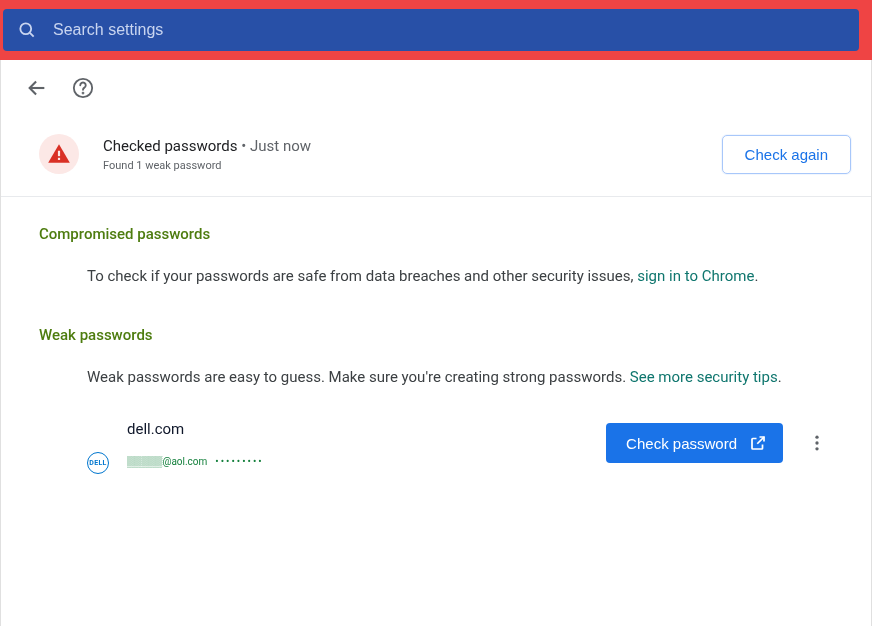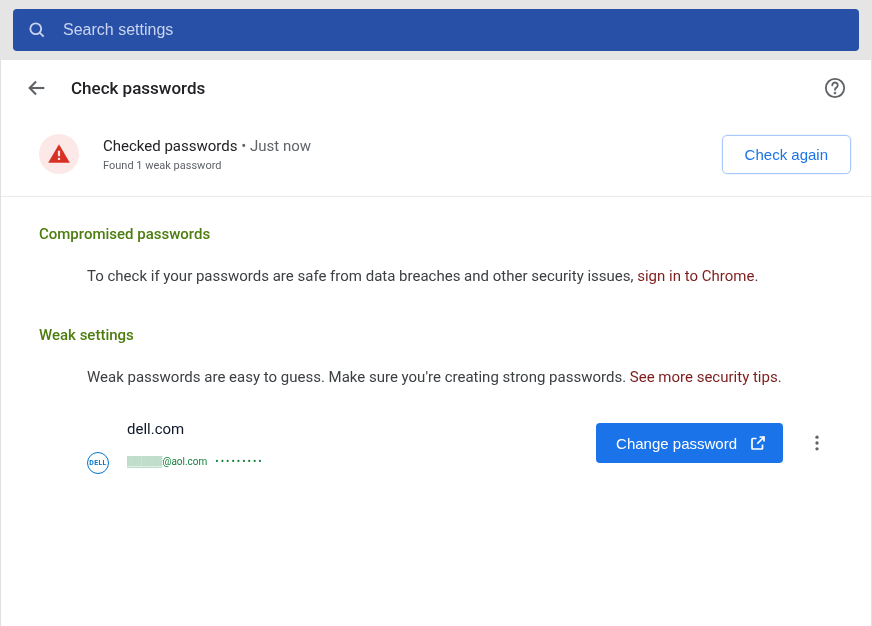--- a/index.html
+++ b/index.html
@@ -1,18 +1,18 @@
 <!DOCTYPE html>
 <html><head>
 <meta charset="utf-8">
 <style>
   * { box-sizing: border-box; margin: 0; padding: 0; }
   body { font-family: 'Segoe UI', Roboto, Arial, sans-serif; background: #fff; width: 872px; height: 626px; overflow: hidden; }
   
-  .top-bar { background: #e5e5e5; padding: 9px 13px 9px 13px; }
+  .top-bar { background: #ef4444; padding: 9px 13px 9px 3px; }
   .search-container { background: #2850a7; border-radius: 4px; display: flex; align-items: center; padding: 8px 14px; height: 42px; }
   .search-input { background: transparent; border: none; outline: none; color: #c9d5f0; font-size: 16px; flex: 1; margin-left: 16px; }
   .search-input::placeholder { color: #c9d5f0; }
   
   .content-frame { background: #fff; margin: 0; border-left: 1px solid #e0e0e0; border-right: 1px solid #e0e0e0; height: calc(100% - 60px); overflow: hidden; }
   
   .page-header { display: flex; align-items: center; padding: 16px 24px; }
   .back-btn { width: 24px; height: 24px; display: flex; align-items: center; justify-content: center; cursor: pointer; color: #5f6368; margin-right: 22px; }
   .page-title { font-size: 17px; color: #202124; font-weight: 500; flex: 1; }
   .help-btn { width: 24px; height: 24px; display: flex; align-items: center; justify-content: center; cursor: pointer; color: #5f6368; }
@@ -21,21 +21,21 @@
   .status-icon { width: 40px; height: 40px; border-radius: 50%; background: #fce8e6; display: flex; align-items: center; justify-content: center; margin-right: 24px; flex-shrink: 0; }
   .status-text { flex: 1; }
   .status-line1 { font-size: 15px; color: #202124; }
   .status-line1 .dim { color: #5f6368; }
   .status-line2 { font-size: 11px; color: #5f6368; margin-top: 4px; }
   .check-again-btn { border: 1px solid #a8c7fa; background: #fff; color: #1a73e8; font-size: 15px; font-weight: 500; padding: 10px 22px; border-radius: 5px; cursor: pointer; box-shadow: 0 0 0 1px rgba(168,199,250,0.15); }
   
   .section { padding: 28px 38px 0 38px; }
   .section-title { font-size: 15px; font-weight: 500; color: #4d7c0f; margin-bottom: 22px; }
   .section-body { font-size: 15px; color: #3c4043; line-height: 1.5; padding-left: 48px; padding-right: 30px; }
-  .link { color: #7f1d1d; cursor: pointer; }
+  .link { color: #0f766e; cursor: pointer; }
   
   .weak-item { display: flex; align-items: center; padding: 14px 0 0 48px; margin-top: 10px; }
   .site-icon { width: 22px; height: 22px; border-radius: 50%; border: 1.5px solid #0076ce; display: flex; align-items: center; justify-content: center; font-size: 7px; color: #0076ce; font-weight: bold; margin-right: 18px; flex-shrink: 0; letter-spacing: 0.3px; margin-top: 40px; }
   .site-info { flex: 1; }
   .site-domain { font-size: 15px; color: #0f172a; }
   .site-user { font-size: 10px; color: #15803d; margin-top: 18px; }
   .site-user .dots { letter-spacing: 2px; margin-left: 8px; }
   .change-btn { background: #1a73e8; color: #fff; border: none; font-size: 15px; font-weight: 500; padding: 11px 16px 11px 20px; border-radius: 4px; cursor: pointer; display: flex; align-items: center; gap: 12px; }
   .more-btn { width: 24px; height: 24px; margin-left: 22px; margin-right: 4px; display: flex; align-items: center; justify-content: center; cursor: pointer; color: #5f6368; }
   
@@ -58,21 +58,20 @@
 
 <div class="content-frame">
 
   <div class="page-header">
     <div class="back-btn">
       <svg width="22" height="22" viewBox="0 0 24 24" fill="none" stroke="#5f6368" stroke-width="2.3">
           <line x1="20" y1="12" x2="4" y2="12"></line>
           <polyline points="11,5 4,12 11,19"></polyline>
         </svg>
     </div>
-    <div class="page-title">Check passwords</div>
     <div class="help-btn">
       <svg width="22" height="22" viewBox="0 0 24 24" fill="none" stroke="#5f6368" stroke-width="2">
           <circle cx="12" cy="12" r="10"></circle>
           <path d="M9 9a3 3 0 1 1 4.5 2.6c-.9.6-1.5 1.2-1.5 2.4" stroke-linecap="round"></path>
           <circle cx="12" cy="17.5" r="0.5" fill="#5f6368"></circle>
         </svg>
     </div>
   </div>
 
   <div class="status-row">
@@ -93,35 +92,35 @@
   </div>
 
   <div class="section">
     <div class="section-title">Compromised passwords</div>
     <div class="section-body">
       <span>To check if your passwords are safe from data breaches and other security issues, </span><span class="link">sign in to Chrome</span><span>.</span>
     </div>
   </div>
 
   <div class="section" style="padding-top:38px;">
-    <div class="section-title">Weak settings</div>
+    <div class="section-title">Weak passwords</div>
     <div class="section-body">
       <span>Weak passwords are easy to guess. Make sure you're creating strong passwords. </span><span class="link">See more security tips</span><span>.</span>
     </div>
 
     <div class="weak-item">
       <div class="site-icon">DELL</div>
       <div class="site-info">
         <div class="site-domain">dell.com</div>
         <div class="site-user">
           <span>▒▒▒▒▒@aol.com</span><span class="dots">•••••••••</span>
         </div>
       </div>
       <button class="change-btn">
-        <span>Change password</span>
+        <span>Check password</span>
         <span>
           <svg width="18" height="18" viewBox="0 0 24 24" fill="none" stroke="#fff" stroke-width="2.3">
               <path d="M18 14v5a1 1 0 0 1-1 1H5a1 1 0 0 1-1-1V7a1 1 0 0 1 1-1h5"></path>
               <polyline points="14,4 20,4 20,10"></polyline>
               <line x1="20" y1="4" x2="11" y2="13"></line>
             </svg>
         </span>
       </button>
       <div class="more-btn">
         <svg width="20" height="20" viewBox="0 0 24 24" fill="#5f6368">

